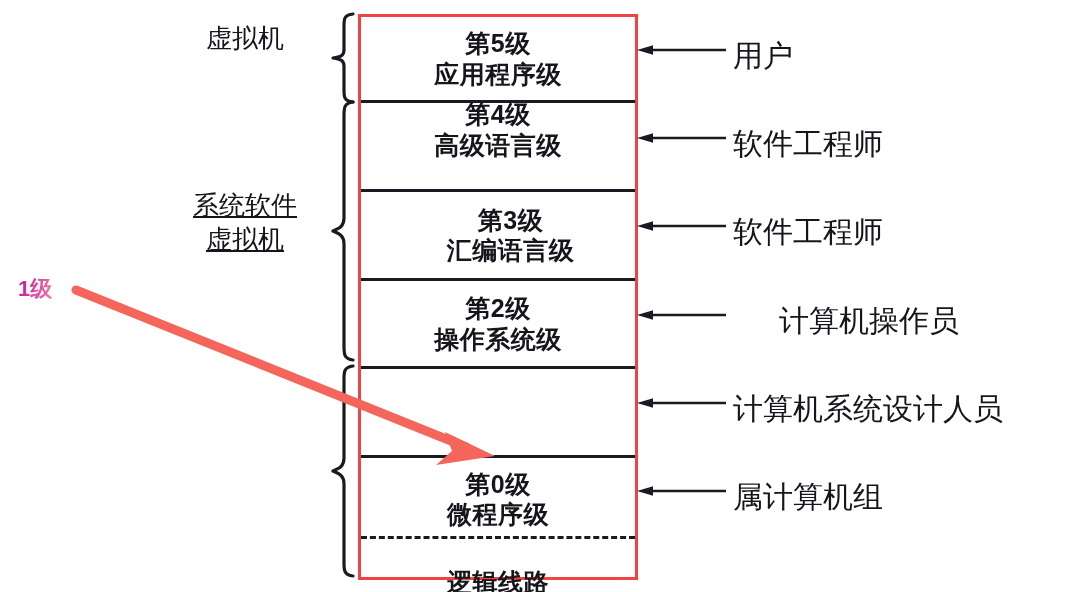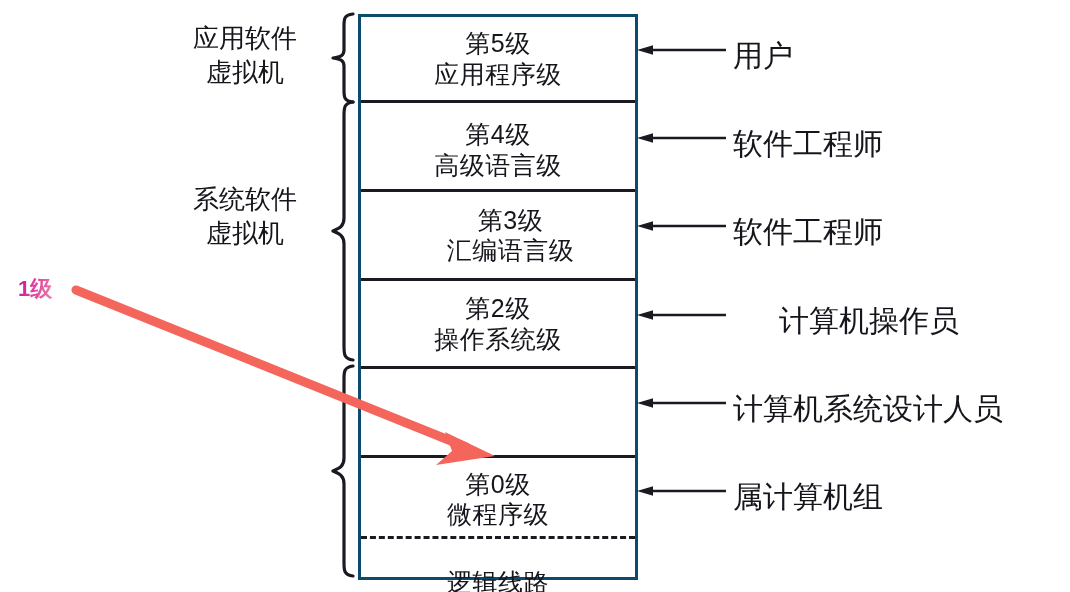--- a/index.html
+++ b/index.html
@@ -20,23 +20,24 @@
     background: #ffffff;
   }
 
   
   .level-stack {
     position: absolute;
     left: 358px;
     top: 14px;
     width: 280px;
     height: 566px;
-    border: 3px solid #0c4a6e;
+    border: 3px solid #ef4444;
     box-sizing: border-box;
     background: #ffffff;
+    font-weight: bold;
   }
   .level-row {
     position: absolute;
     left: 0;
     width: 100%;
     box-sizing: border-box;
     display: flex;
     flex-direction: column;
     align-items: center;
     justify-content: center;
@@ -117,25 +118,24 @@
     height: 592px;
     pointer-events: none;
   }
 </style>
 </head>
 <body>
 
 <div id="stage">
 
   <div class="group-label" style="left:160px; top:22px; width:170px;">
-    <span class="ln">应用软件</span>
     <span class="ln">虚拟机</span>
   </div>
 
-  <div class="group-label" style="left:160px; top:183px; width:170px;">
+  <div class="group-label" style="left:160px; top:189px; width:170px;text-decoration:underline;">
     <span class="ln">系统软件</span>
     <span class="ln">虚拟机</span>
   </div>
 
 
   <div class="brace" style="left:330px; top:12px;">
     <svg width="26" height="92" viewBox="0 0 26 92" fill="none">
       <path d="M23 2 C14 3, 14 7, 14 14 L14 38 C14 44, 10 45, 3 46 C10 47, 14 48, 14 54 L14 78 C14 85, 14 89, 23 90" stroke="#1a1a22" stroke-width="3.2" stroke-linecap="round" stroke-linejoin="round" fill="none"></path>
     </svg>
   </div>
@@ -153,21 +153,21 @@
   </div>
 
   <div class="level-stack">
 
     <div class="level-row" style="top:0px; height:83px;">
       <span class="ln">第5级</span>
       <span class="ln">应用程序级</span>
     </div>
     <div class="divider-solid" style="top:83px;"></div>
 
-    <div class="level-row" style="top:94px; height:77px;">
+    <div class="level-row" style="top:74px; height:77px;">
       <span class="ln">第4级</span>
       <span class="ln">高级语言级</span>
     </div>
     <div class="divider-solid" style="top:172px;"></div>
 
     <div class="level-row" style="top:175px; height:86px;padding-left:25px;">
       <span class="ln">第3级</span>
       <span class="ln">汇编语言级</span>
     </div>
     <div class="divider-solid" style="top:261px;"></div>

